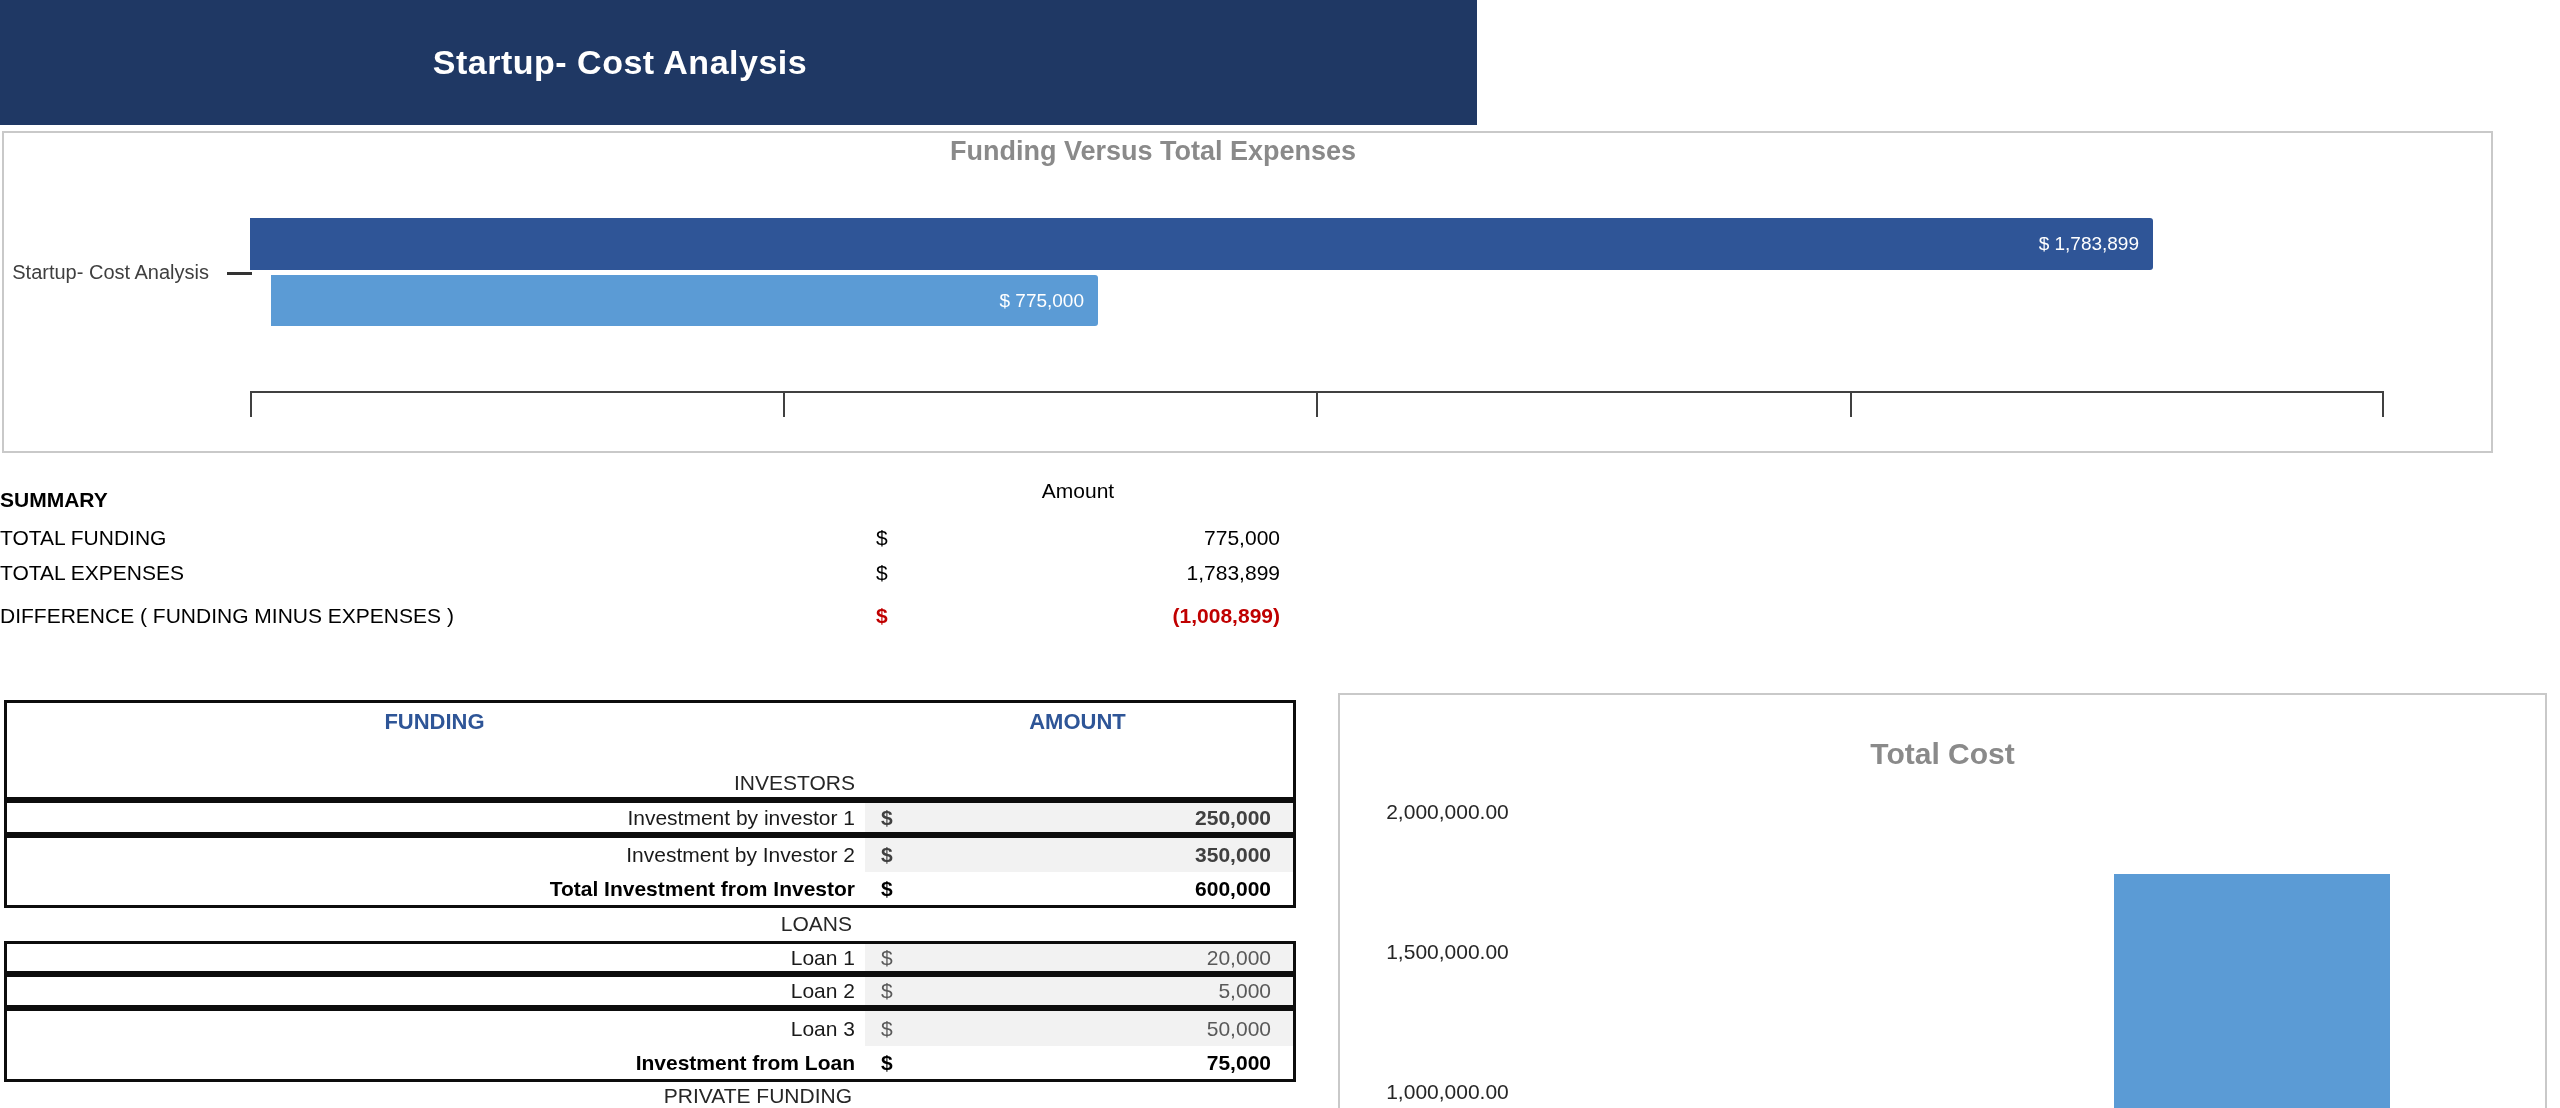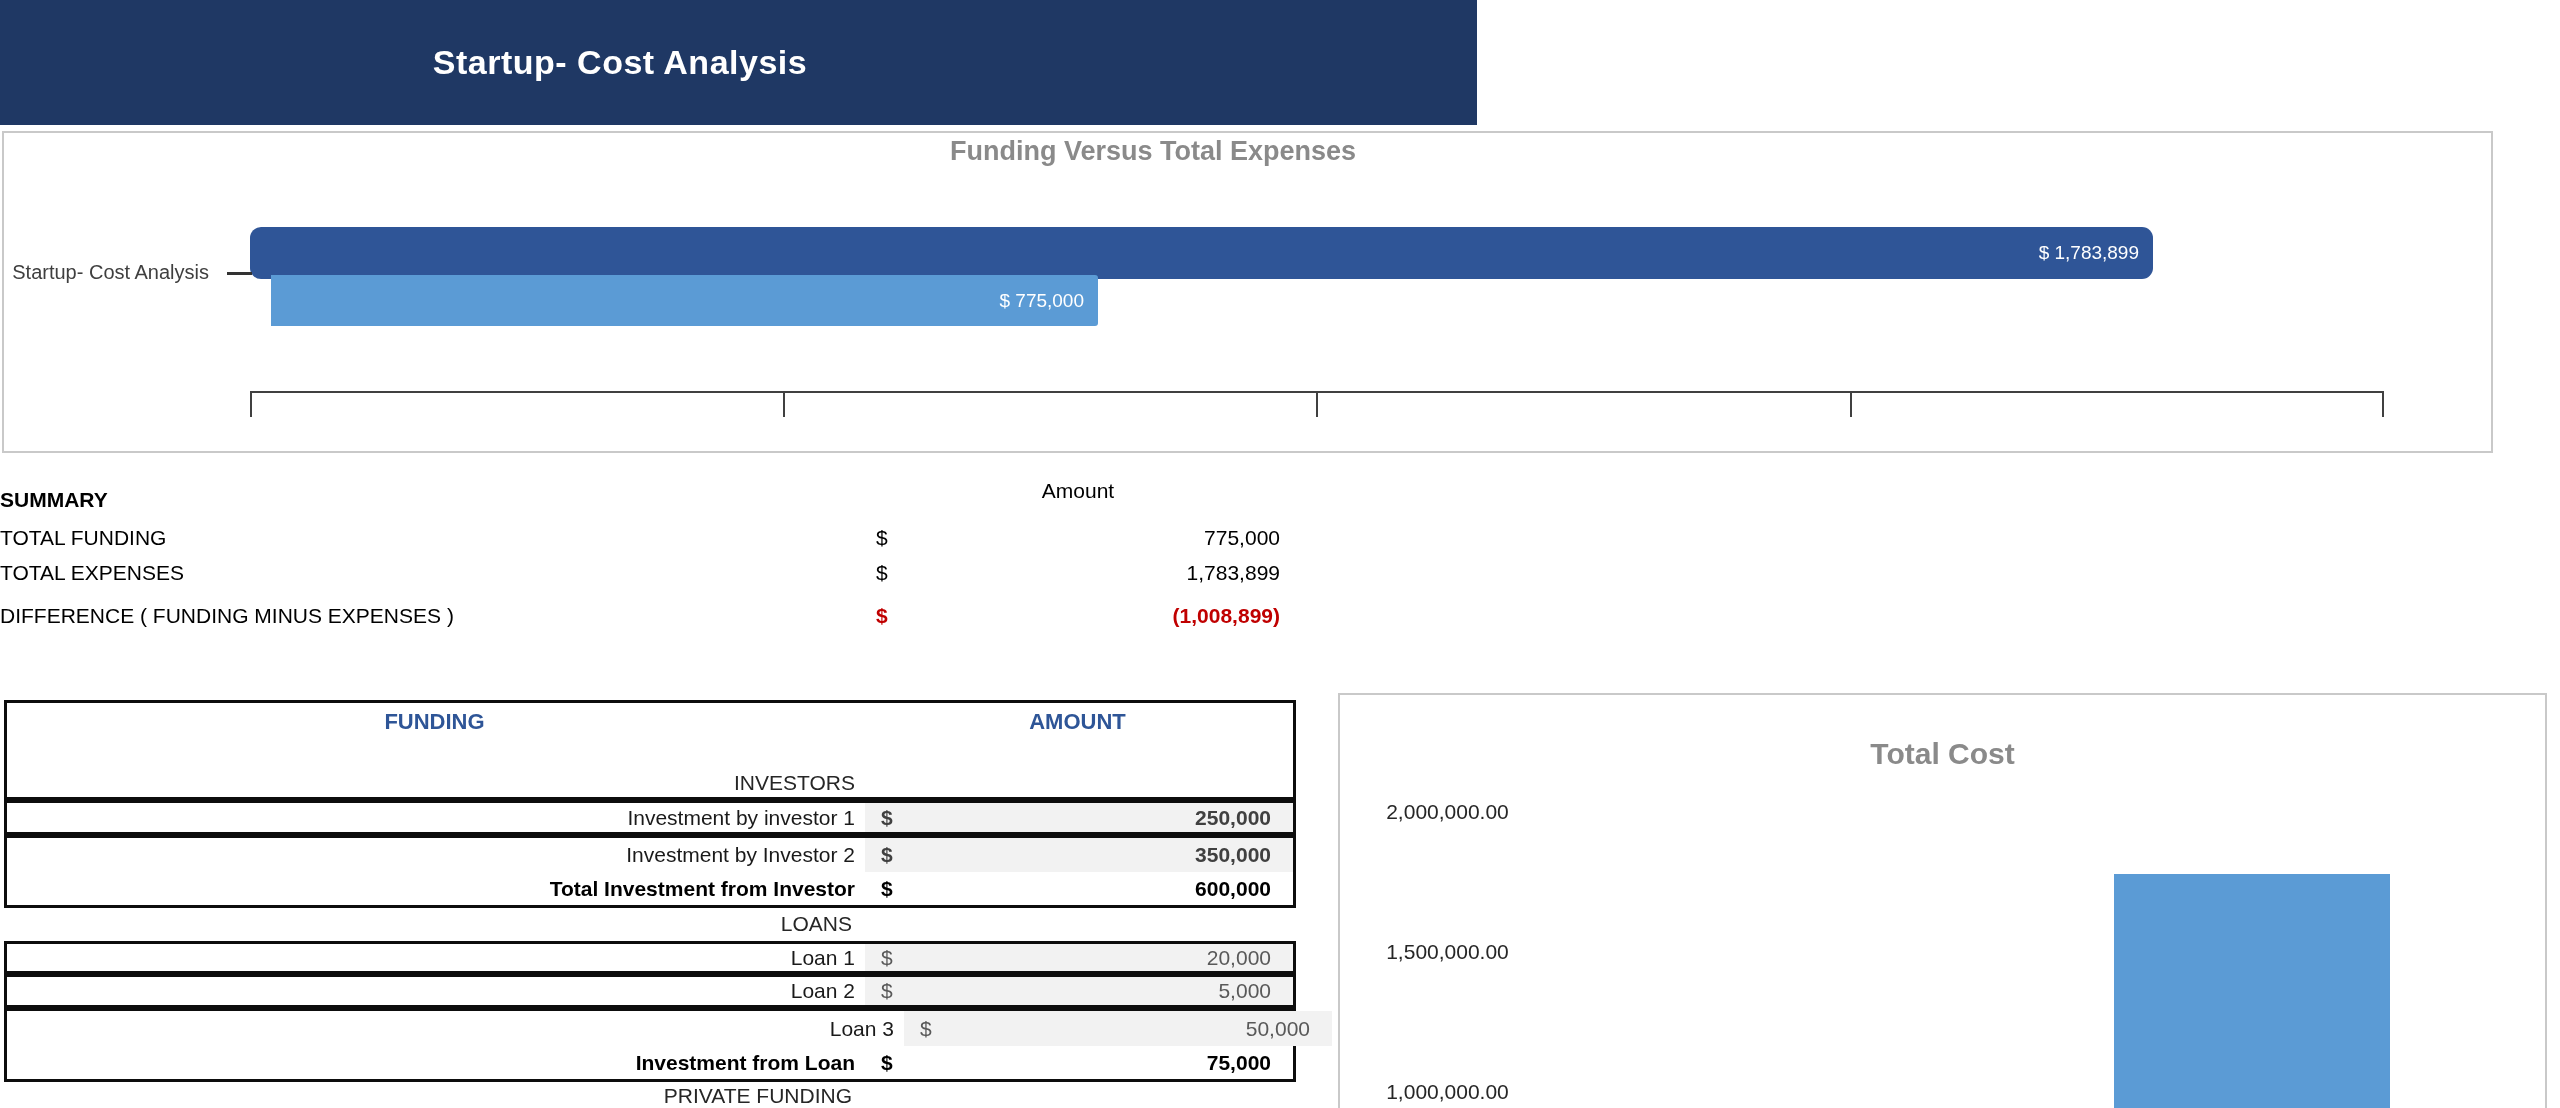--- a/index.html
+++ b/index.html
@@ -26,21 +26,21 @@
   }
   .chart1-title {
     position:absolute; left:884px; top:3px; width:530px; height:30px;
     text-align:center; font-size:27px; font-weight:bold; color:#8a8a8a;
   }
   .hbar {
     position:absolute; left:246px; height:52px;
     display:flex; align-items:center; justify-content:flex-end;
     border-radius:0 3px 3px 0;
   }
-  .hbar-expenses { top:94px;border-radius:11px; }
+  .hbar-expenses { top:85px; }
   .hbar-funding  { top:142px; height:51px;margin-left:21px; }
   .bar-label {
     color:#ffffff; font-size:19px; padding-right:14px; white-space:nowrap;
   }
   .cat-label {
     position:absolute; left:-2px; top:128px; width:207px; height:26px;
     text-align:right; font-size:20px; color:#3f3f3f; white-space:nowrap;
   }
   .cat-tick {
     position:absolute; left:223px; top:139px; width:25px; height:3px; background:#333333;
@@ -202,21 +202,21 @@
       <div class="trow" style="height:100%;">
         <span class="tlabel">Loan 2</span>
         <span class="tcell gray">
           <span class="tcur v-data">$</span>
           <span class="tval v-data">5,000</span>
         </span>
       </div>
     </div>
 
     <div class="tbox" style="top:308px; height:74px;">
-      <div class="trow" style="height:35px;margin-left:39px;">
+      <div class="trow" style="height:35px;">
         <span class="tlabel">Loan 3</span>
         <span class="tcell gray">
           <span class="tcur v-data">$</span>
           <span class="tval v-data">50,000</span>
         </span>
       </div>
       <div class="trow" style="height:33px;">
         <span class="tlabel lbl-bold">Investment from Loan</span>
         <span class="tcell">
           <span class="tcur v-total">$</span>

